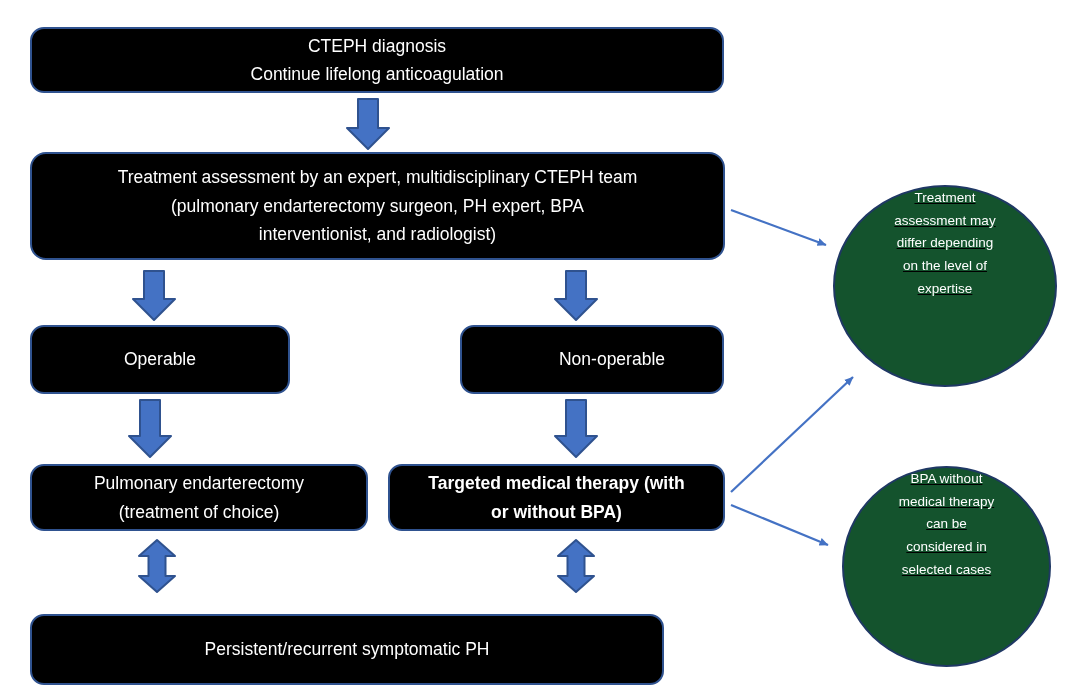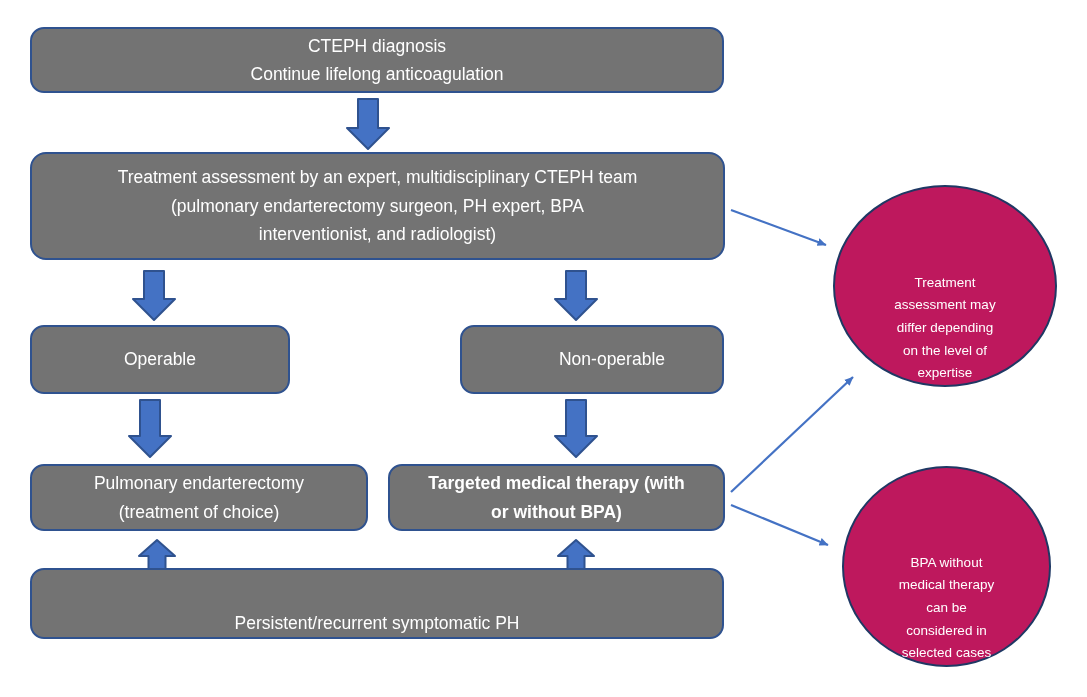--- a/index.html
+++ b/index.html
@@ -18,45 +18,46 @@
   #arrow-layer {
     position: absolute;
     left: 0;
     top: 0;
     width: 1087px;
     height: 697px;
   }
   .box {
     position: absolute;
     box-sizing: border-box;
-    background: #737373;
+    background: #000000;
     border: 2.5px solid #2F528F;
     border-radius: 14px;
     display: flex;
     align-items: center;
     justify-content: center;
     text-align: center;
   }
   .box-text {
     color: #FFFFFF;
     font-size: 17.5px;
     line-height: 1.62;
     white-space: pre-line;
     padding: 0 8px;
   }
   .callout {
     position: absolute;
     box-sizing: border-box;
-    background: #be185d;
+    background: #14532d;
     border: 2px solid #1F3864;
     border-radius: 50%;
     display: flex;
-    align-items: flex-end;
+    align-items: flex-start;
     justify-content: center;
     text-align: center;
+    text-decoration: underline;
   }
   .callout-text {
     color: #FFFFFF;
     font-size: 13.5px;
     line-height: 1.68;
     white-space: pre-line;
     padding: 0 14px;
   }
 </style>
 </head>
@@ -107,21 +108,21 @@
   <div class="box" style="left:30px; top:464px; width:338px; height:67px;">
     <span class="box-text">Pulmonary endarterectomy
 (treatment of choice)</span>
   </div>
 
   <div class="box" style="left:388px; top:464px; width:337px; height:67px;font-weight:bold;">
     <span class="box-text">Targeted medical therapy (with
 or without BPA)</span>
   </div>
 
-  <div class="box" style="left:30px; top:568px; width:694px; height:71px;align-items:flex-end;">
+  <div class="box" style="left:30px; top:614px; width:634px; height:71px;">
     <span class="box-text">Persistent/recurrent symptomatic PH</span>
   </div>
 
   <div class="callout" style="left:833px; top:185px; width:224px; height:202px;">
     <span class="callout-text">Treatment
 assessment may
 differ depending
 on the level of
 expertise</span>
   </div>

